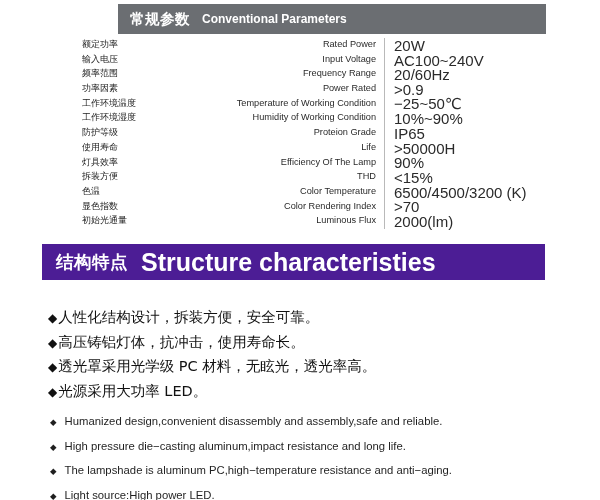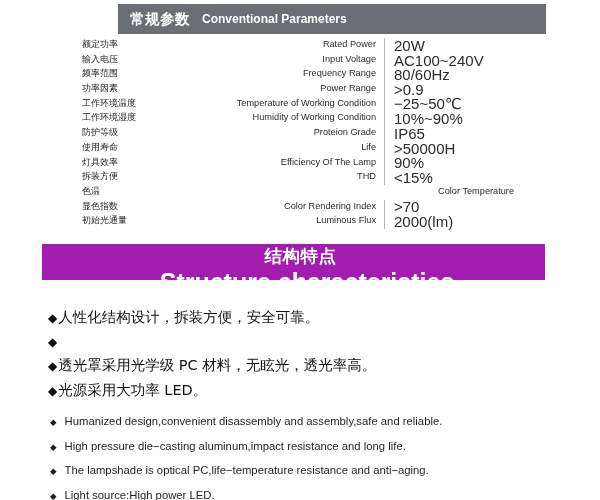--- a/index.html
+++ b/index.html
@@ -155,25 +155,25 @@
       <div class="cell-val">20W</div>
     </div>
     <div class="param-row">
       <div class="cell-cn">输入电压</div>
       <div class="cell-en">Input Voltage</div>
       <div class="cell-val">AC100~240V</div>
     </div>
     <div class="param-row">
       <div class="cell-cn">频率范围</div>
       <div class="cell-en">Frequency Range</div>
-      <div class="cell-val">80/60Hz</div>
+      <div class="cell-val">20/60Hz</div>
     </div>
     <div class="param-row">
       <div class="cell-cn">功率因素</div>
-      <div class="cell-en">Power Range</div>
+      <div class="cell-en">Power Rated</div>
       <div class="cell-val">&gt;0.9</div>
     </div>
     <div class="param-row">
       <div class="cell-cn">工作环境温度</div>
       <div class="cell-en">Temperature of Working Condition</div>
       <div class="cell-val">−25~50℃</div>
     </div>
     <div class="param-row">
       <div class="cell-cn">工作环境湿度</div>
       <div class="cell-en">Humidity of Working Condition</div>
@@ -195,45 +195,47 @@
       <div class="cell-val">90%</div>
     </div>
     <div class="param-row">
       <div class="cell-cn">拆装方便</div>
       <div class="cell-en">THD</div>
       <div class="cell-val">&lt;15%</div>
     </div>
     <div class="param-row">
       <div class="cell-cn">色温</div>
       <div class="cell-en">Color Temperature</div>
+      <div class="cell-val">6500/4500/3200 (K)</div>
     </div>
     <div class="param-row">
       <div class="cell-cn">显色指数</div>
       <div class="cell-en">Color Rendering Index</div>
       <div class="cell-val">&gt;70</div>
     </div>
     <div class="param-row">
       <div class="cell-cn">初始光通量</div>
       <div class="cell-en">Luminous Flux</div>
       <div class="cell-val">2000(lm)</div>
     </div>
   </div>
 
-<div class="section-bar" id="bar-structure" style="background: #a21caf; flex-direction: column;">
+<div class="section-bar" id="bar-structure" style="background: #4c1d95;">
   <span class="bar-cn">结构特点</span>
   <span class="bar-en">Structure characteristies</span>
 </div>
 
 <div id="features-cn">
     <div class="feat-cn">
       <span class="diamond">◆</span>
       <span>人性化结构设计，拆装方便，安全可靠。</span>
     </div>
     <div class="feat-cn">
       <span class="diamond">◆</span>
+      <span>高压铸铝灯体，抗冲击，使用寿命长。</span>
     </div>
     <div class="feat-cn">
       <span class="diamond">◆</span>
       <span>透光罩采用光学级 PC 材料，无眩光，透光率高。</span>
     </div>
     <div class="feat-cn">
       <span class="diamond">◆</span>
       <span>光源采用大功率 LED。</span>
     </div>
   </div>
@@ -242,19 +244,19 @@
     <div class="feat-en">
       <span class="diamond">◆</span>
       <span>Humanized design,convenient disassembly and assembly,safe and reliable.</span>
     </div>
     <div class="feat-en">
       <span class="diamond">◆</span>
       <span>High pressure die−casting aluminum,impact resistance and long life.</span>
     </div>
     <div class="feat-en">
       <span class="diamond">◆</span>
-      <span>The lampshade is optical PC,life−temperature resistance and anti−aging.</span>
+      <span>The lampshade is aluminum PC,high−temperature resistance and anti−aging.</span>
     </div>
     <div class="feat-en">
       <span class="diamond">◆</span>
       <span>Light source:High power LED.</span>
     </div>
   </div>
 
 </body></html>

